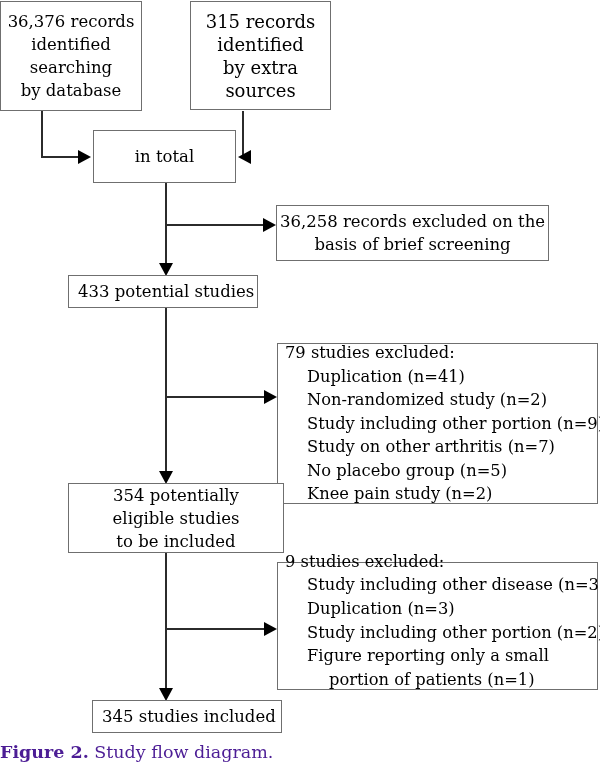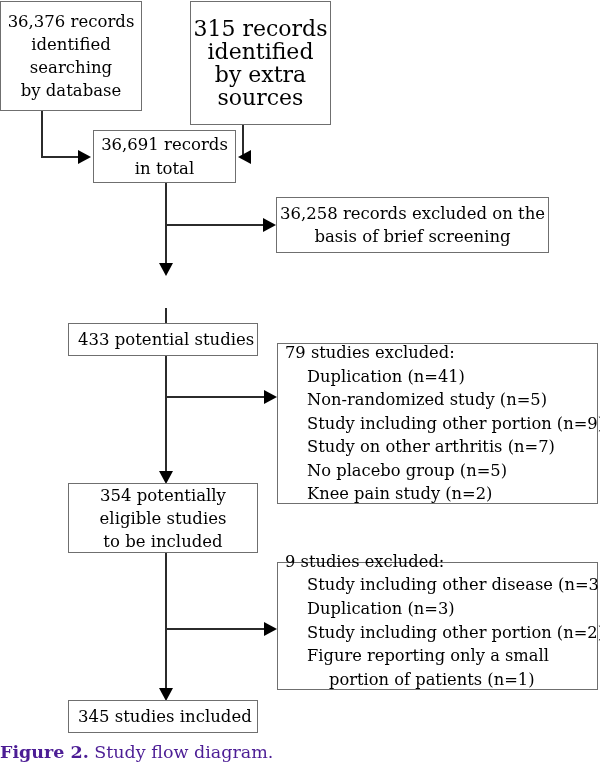--- a/index.html
+++ b/index.html
@@ -34,26 +34,26 @@
   }
   .flow-box .line {
     display: block;
     white-space: pre;
   }
   .center-box { align-items: center; text-align: right; }
   .left-box { align-items: flex-start; text-align: left; }
 
   
   #box-db-records   { left: 0px;   top: 1px;   width: 142px; height: 110px; font-size: 16.5px; line-height: 23px; }
-  #box-extra-sources{ left: 190px; top: 1px;   width: 141px; height: 124px; font-size: 22px; line-height: 23px; }
+  #box-extra-sources{ left: 190px; top: 1px;   width: 141px; height: 109px; font-size: 18px; line-height: 23px; }
   #box-total        { left: 93px;  top: 130px; width: 143px; height: 53px;  font-size: 16.5px; line-height: 24px; }
-  #box-excluded-brief{left: 276px; top: 197px; width: 273px; height: 56px;  font-size: 16.5px; line-height: 23px; }
+  #box-excluded-brief{left: 276px; top: 205px; width: 273px; height: 56px;  font-size: 16.5px; line-height: 23px; }
   #box-potential    { left: 68px;  top: 275px; width: 190px; height: 33px;  font-size: 16.5px; }
   #box-excluded-79  { left: 277px; top: 319px; width: 321px; height: 161px; font-size: 16.3px; line-height: 23.6px; padding: 5px 0 5px 7px; margin-top: 24px; }
-  #box-eligible     { left: 68px;  top: 483px; width: 190px; height: 70px;  font-size: 16.5px; line-height: 23px; }
+  #box-eligible     { left: 68px;  top: 483px; width: 216px; height: 70px;  font-size: 16.5px; line-height: 23px; }
   #box-excluded-9   { left: 277px; top: 562px; width: 321px; height: 128px; font-size: 16.3px; line-height: 23.6px; padding: 5px 0 16px 7px; }
   #box-included     { left: 68px;  top: 700px; width: 190px; height: 33px;  font-size: 16.5px; }
 
   .indent-1 { padding-left: 22px; }
   .indent-2 { padding-left: 44px; }
 
   
   .conn {
     position: absolute;
     background: #2b2b2b;
@@ -141,37 +141,36 @@
   </div>
 
   <div class="flow-box center-box" id="box-extra-sources">
     <span class="line">315 records</span>
     <span class="line">identified</span>
     <span class="line">by extra</span>
     <span class="line">sources</span>
   </div>
 
   <div class="flow-box center-box" id="box-total">
-    <span class="line">36,691 records</span>
     <span class="line">in total</span>
   </div>
 
   <div class="flow-box center-box" id="box-excluded-brief">
     <span class="line">36,258 records excluded on the</span>
     <span class="line">basis of brief screening</span>
   </div>
 
-  <div class="flow-box left-box" id="box-potential" style="padding-left:9px;margin-top:48px;">
+  <div class="flow-box left-box" id="box-potential" style="padding-left:9px;">
     <span class="line">433 potential studies</span>
   </div>
 
   <div class="flow-box left-box" id="box-excluded-79">
     <span class="line">79 studies excluded:</span>
     <span class="line indent-1">Duplication (n=41)</span>
-    <span class="line indent-1">Non-randomized study (n=5)</span>
+    <span class="line indent-1">Non-randomized study (n=2)</span>
     <span class="line indent-1">Study including other portion (n=9)</span>
     <span class="line indent-1">Study on other arthritis (n=7)</span>
     <span class="line indent-1">No placebo group (n=5)</span>
     <span class="line indent-1">Knee pain study (n=2)</span>
   </div>
 
   <div class="flow-box center-box" id="box-eligible">
     <span class="line">354 potentially</span>
     <span class="line">eligible studies</span>
     <span class="line">to be included</span>
@@ -179,21 +178,21 @@
 
   <div class="flow-box left-box" id="box-excluded-9">
     <span class="line">9 studies excluded:</span>
     <span class="line indent-1">Study including other disease (n=3)</span>
     <span class="line indent-1">Duplication (n=3)</span>
     <span class="line indent-1">Study including other portion (n=2)</span>
     <span class="line indent-1">Figure reporting only a small</span>
     <span class="line indent-2">portion of patients (n=1)</span>
   </div>
 
-  <div class="flow-box left-box" id="box-included" style="padding-left:9px;">
+  <div class="flow-box left-box" id="box-included" style="padding-left:9px;margin-left:24px;">
     <span class="line">345 studies included</span>
   </div>
 
 </div>
 
 <div id="figure-caption">
   <span class="cap-label">Figure 2.</span><span class="cap-text"> Study flow diagram.</span>
 </div>
 
 </body></html>

